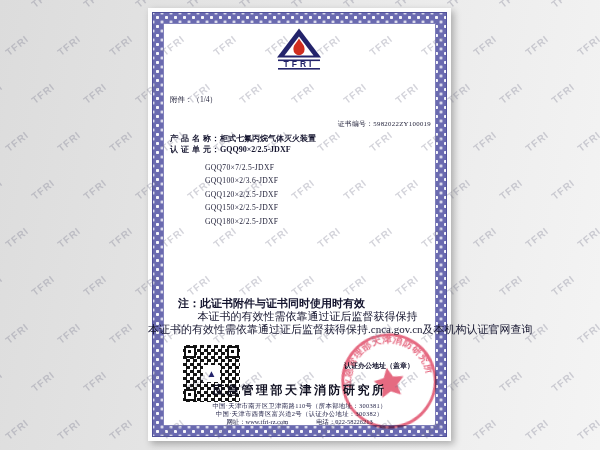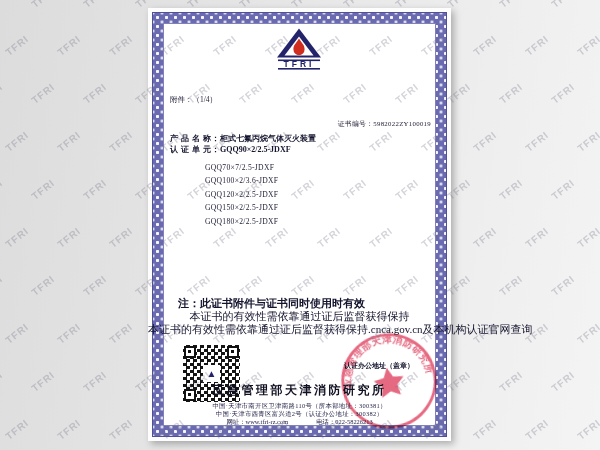--- a/index.html
+++ b/index.html
@@ -29,21 +29,21 @@
   
   .fields{position:absolute;left:22px;top:126px;font-size:8px;color:#14142e;}
   .frow{height:10.6px;line-height:10.6px;white-space:nowrap;font-family:Liberation Serif, serif;}
   .flabel{font-weight:bold;letter-spacing:.5px;}
   .fvalue{font-weight:bold;}
   .models{position:absolute;left:57px;top:153px;font-size:7.6px;color:#22223a;}
   .models div{height:13.4px;line-height:13.4px;letter-spacing:.3px;}
   
   .note{position:absolute;color:#14142e;font-size:11px;white-space:nowrap;}
   .note1{left:30px;top:288px;font-weight:bold;}
-  .note2{left:0;top:301px;width:100%;text-align:center;}
+  .note2{left:0;top:301px;width:100%;text-align:center;padding-left:8px;}
   .note3{left:0;top:314px;width:100%;text-align:center;}
   
   .qr{position:absolute;left:34px;top:336px;width:57px;height:57px;
     background:repeating-conic-gradient(#151515 0% 25%,#fff 0% 50%) 0 0/7px 7px;border:1px solid #fff;}
   .finder{position:absolute;width:12px;height:12px;border:2.5px solid #111;background:#fff;box-sizing:border-box;}
   .finder::after{content:"";position:absolute;left:2px;top:2px;width:3px;height:3px;background:#111;}
   .f-tl{left:1px;top:1px;} .f-tr{right:1px;top:1px;} .f-bl{left:1px;bottom:1px;}
   .qr-center{position:absolute;left:20px;top:20px;width:17px;height:17px;background:#fff;
     display:flex;align-items:center;justify-content:center;font-size:10px;color:#23236b;}
   

